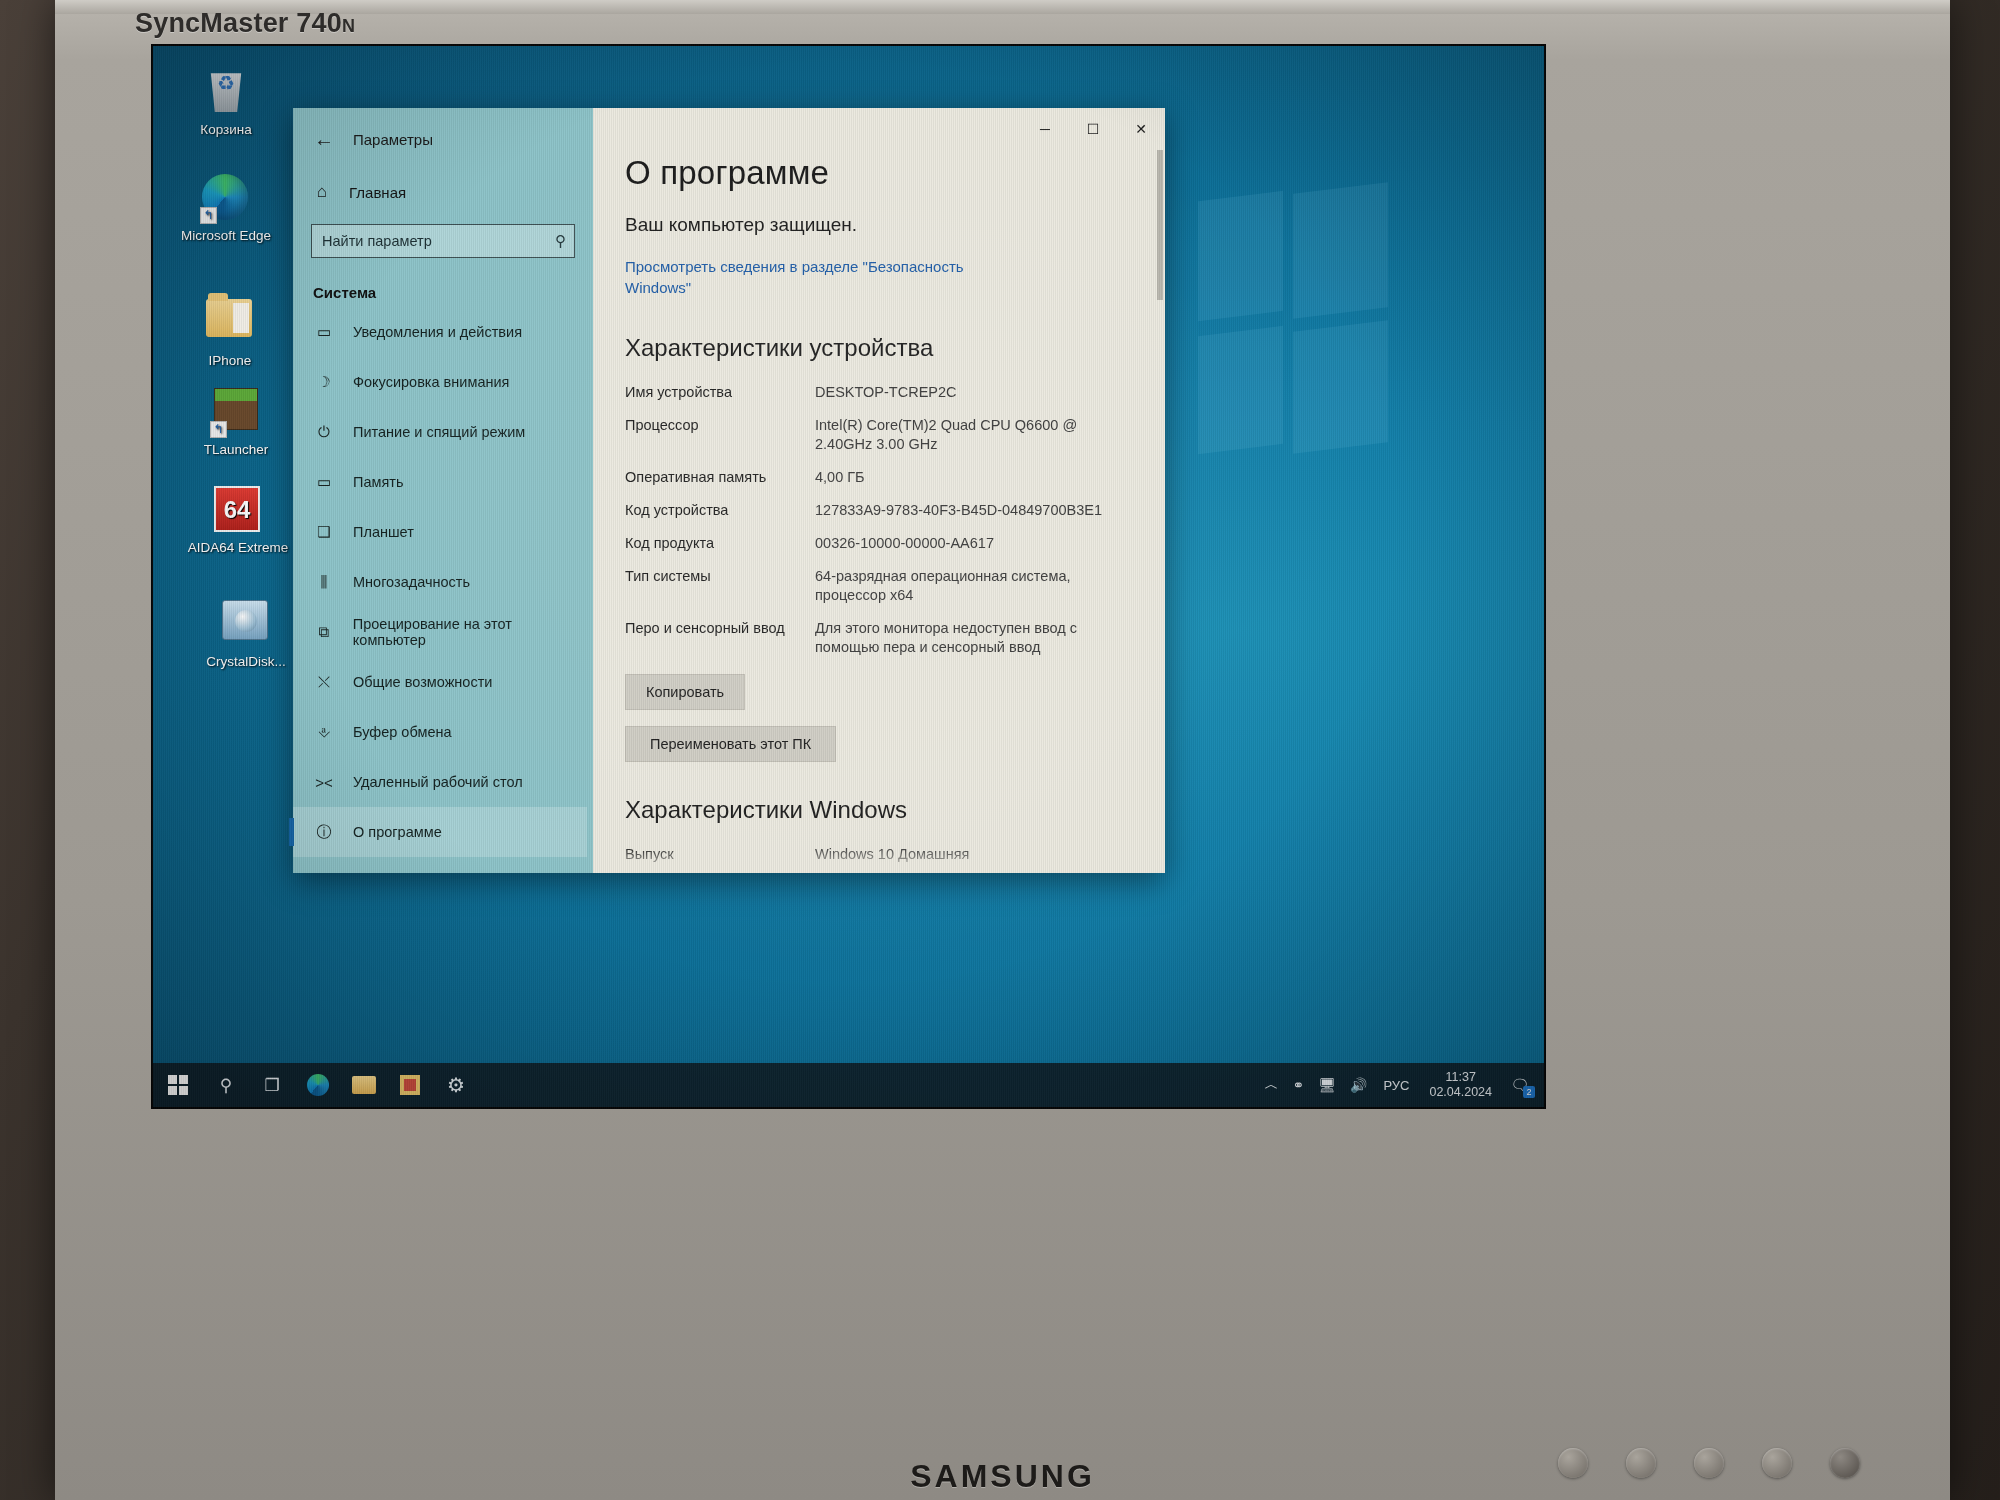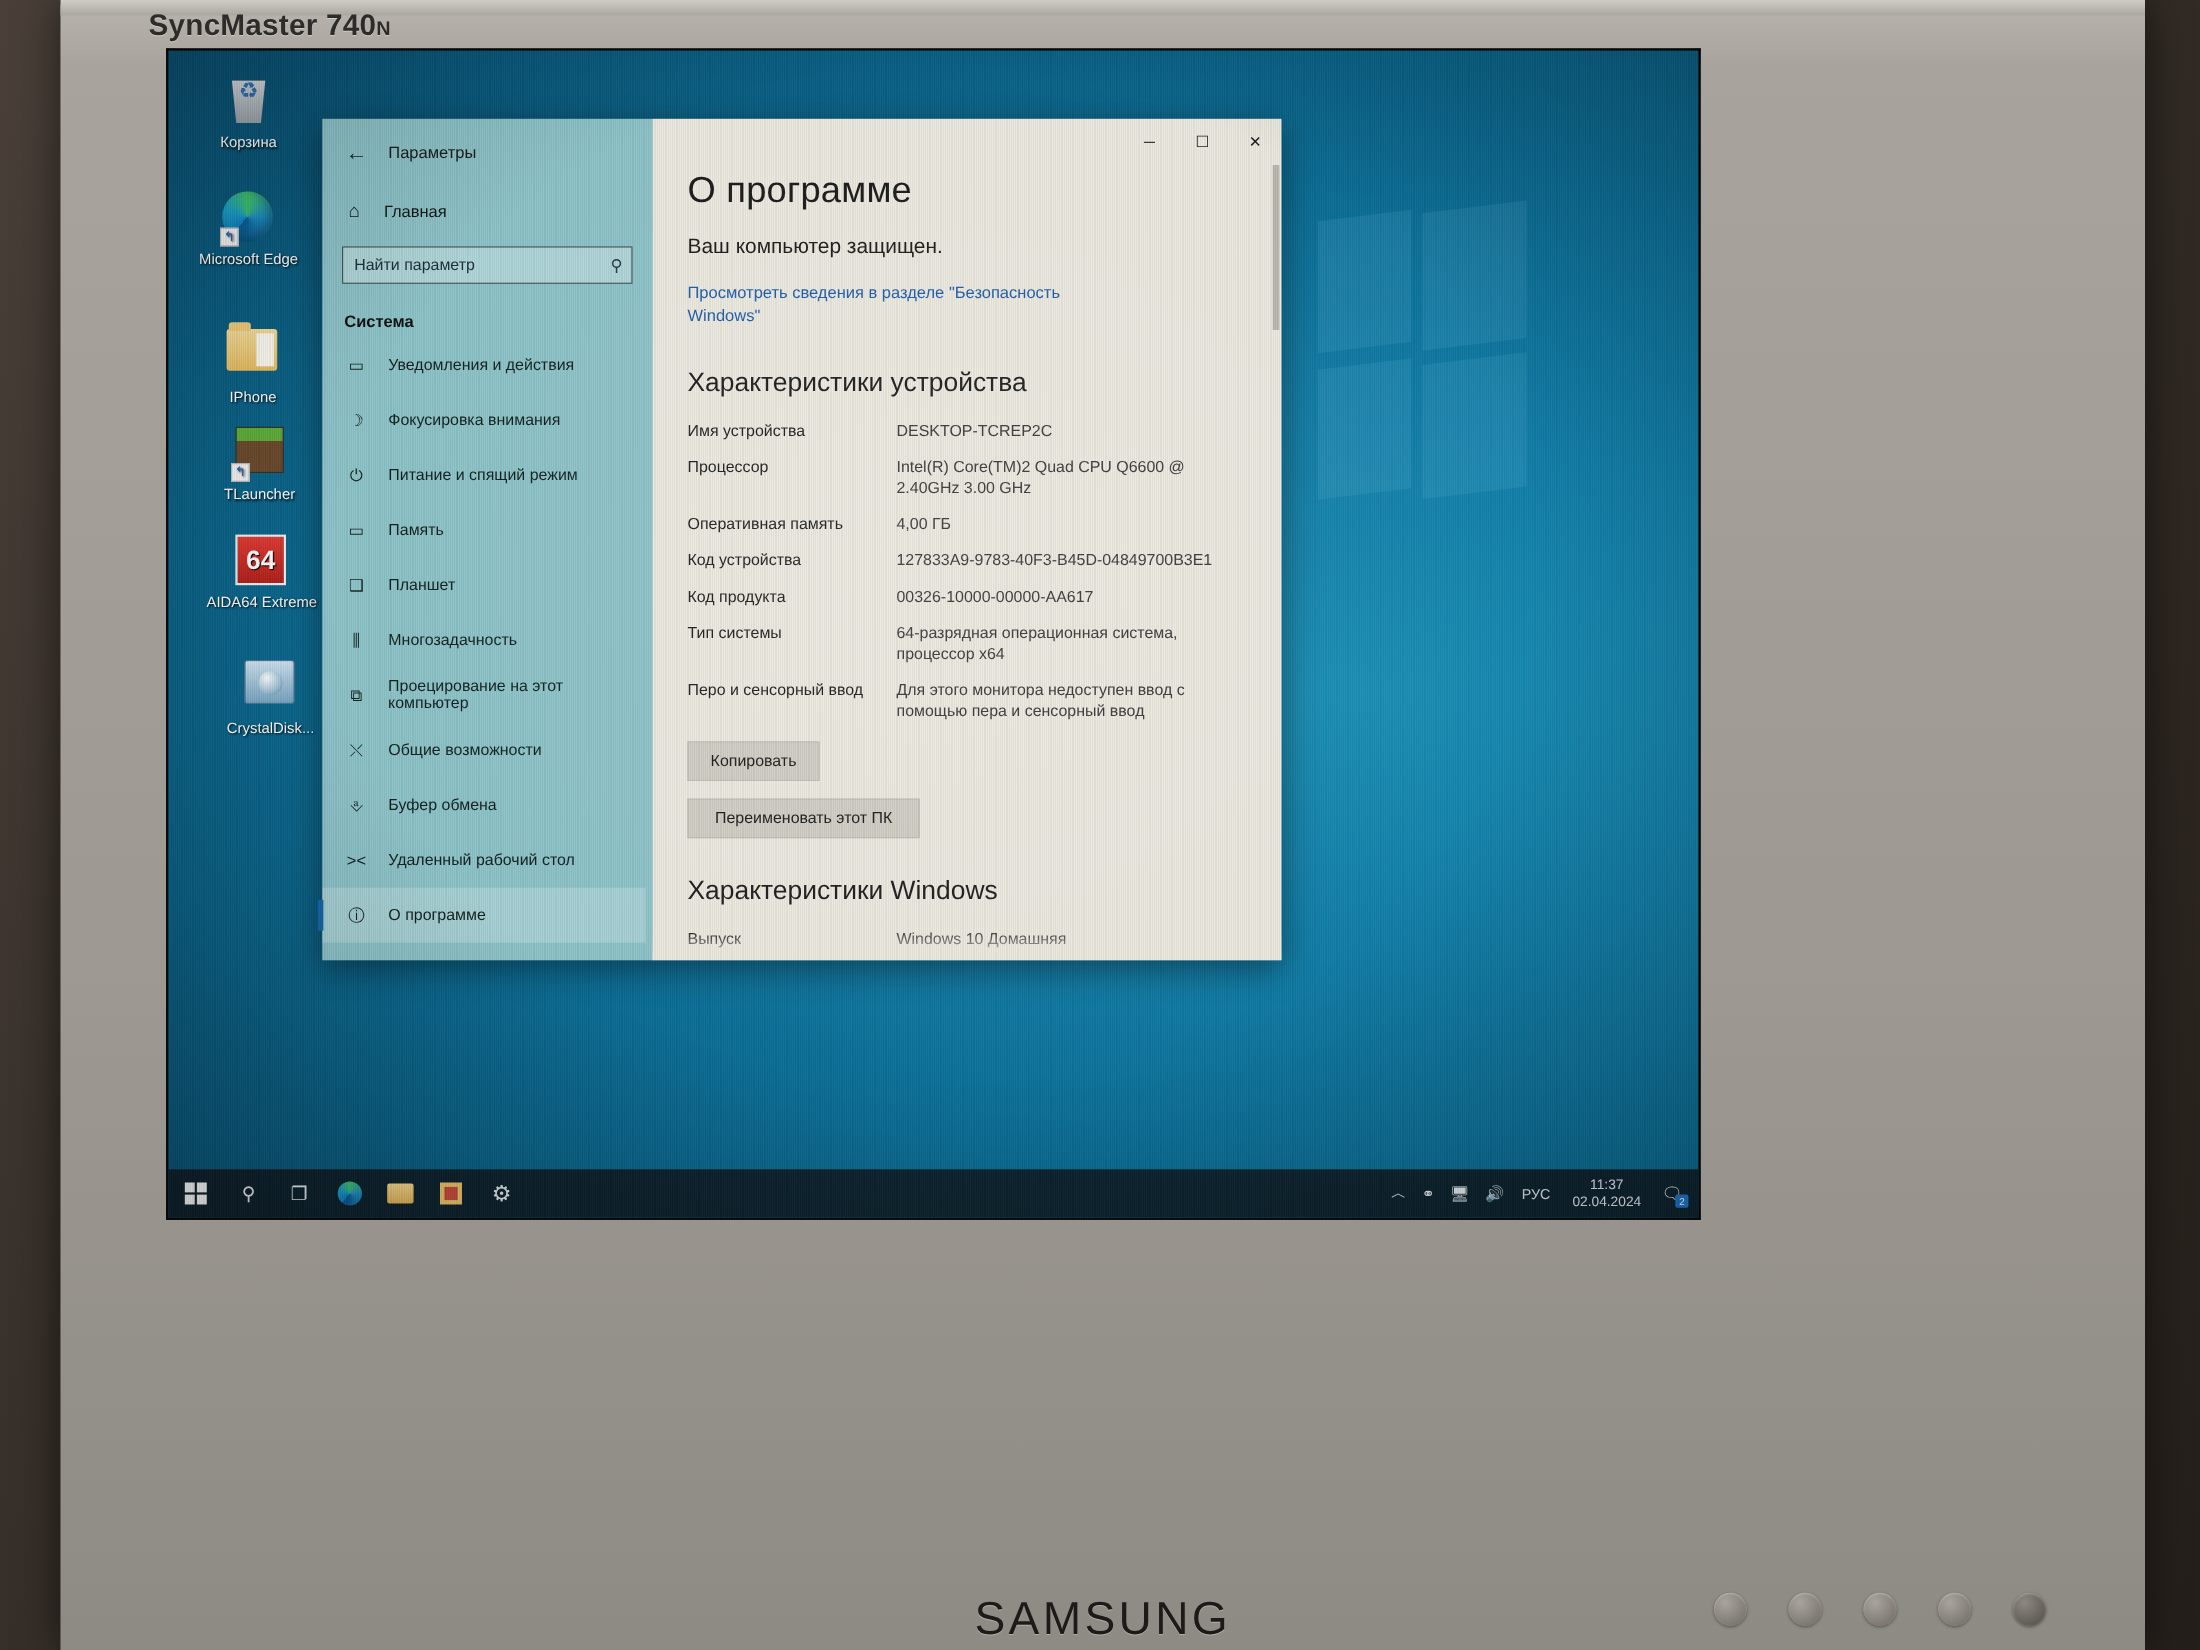--- a/index.html
+++ b/index.html
@@ -33,21 +33,21 @@
     position: absolute; left: 80px; top: 8px;
     color: #2e2c2a; font-size: 27px; font-weight: bold;
     letter-spacing: .2px;
     text-shadow: 0 1px 0 rgba(255,255,255,.35);
   }
   #brand-top .sub { font-size: 18px; }
 
   #brand-bottom {
     position: absolute; left: 50%; transform: translateX(-50%);
     bottom: 5px;
-    color: #1d1b19; font-size: 42px; font-weight: normal; letter-spacing: 3px;
+    color: #1d1b19; font-size: 32px; font-weight: bold; letter-spacing: 3px;
     text-shadow: 0 1px 0 rgba(255,255,255,.3);
   }
   .btn-row { position:absolute; bottom: 22px; right: 90px; display:flex; gap:38px; }
   .mbtn {
     width: 30px; height: 30px; border-radius: 50%;
     background: radial-gradient(circle at 35% 30%, #a9a49c, #6d6862);
     box-shadow: inset 0 1px 2px rgba(255,255,255,.3), 0 1px 3px rgba(0,0,0,.4);
   }
   .mbtn.power { background: radial-gradient(circle at 35% 30%, #8d8882, #4f4a45); }
 

